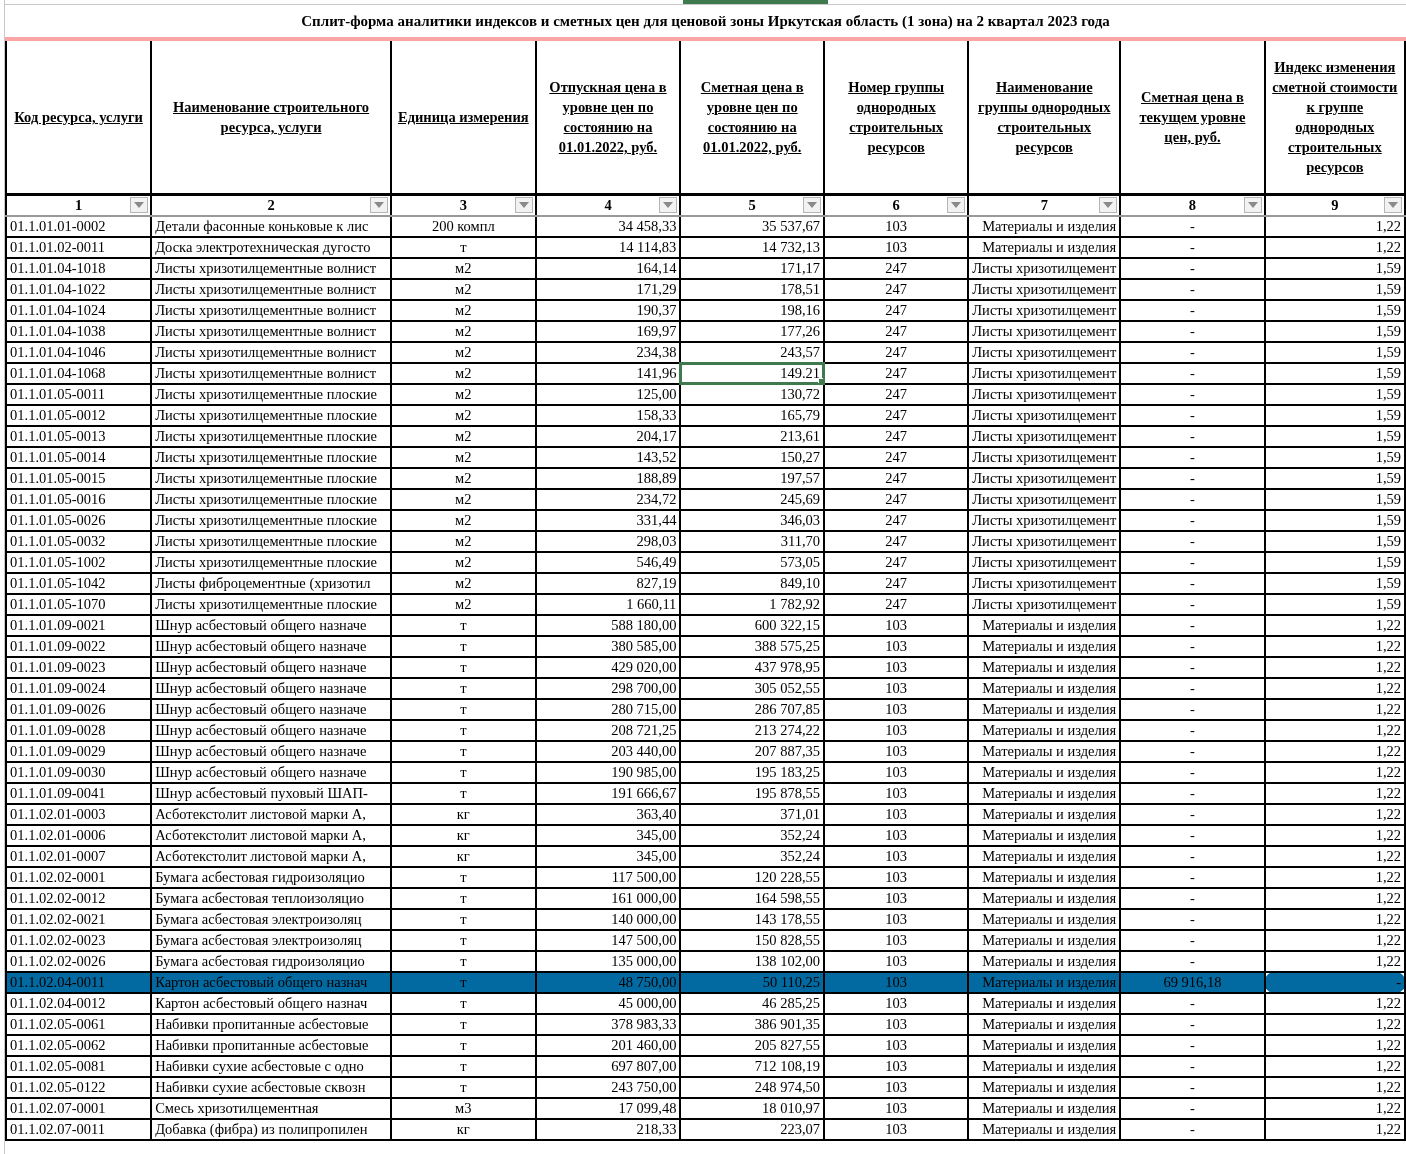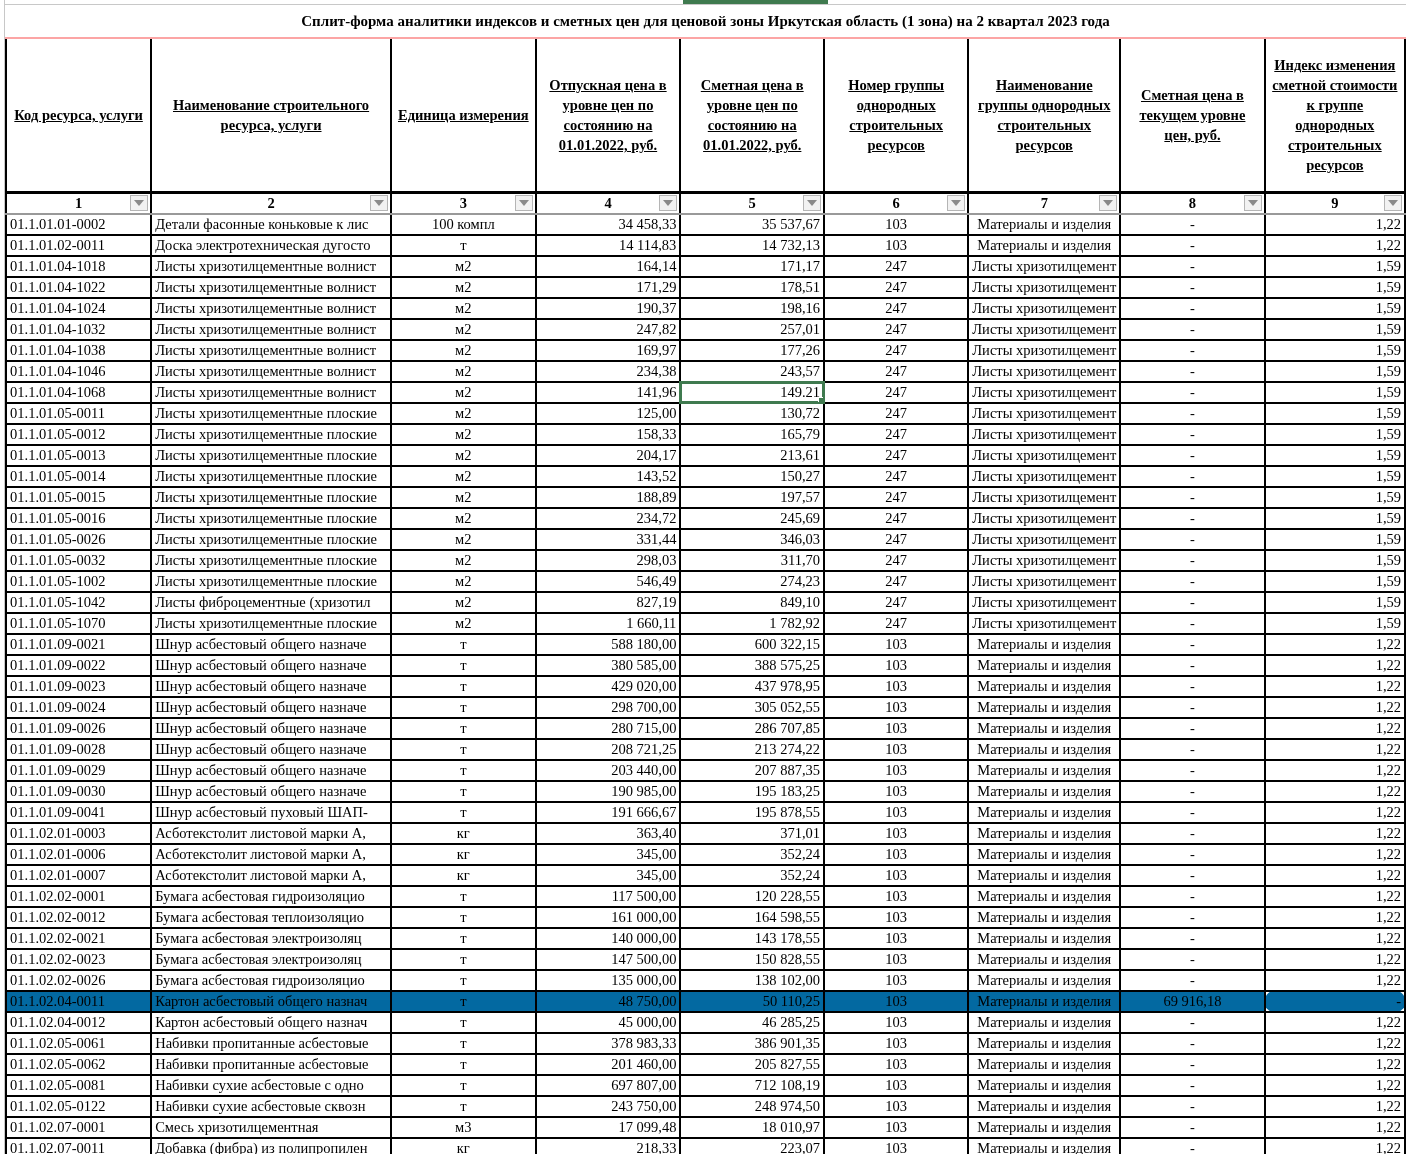--- a/index.html
+++ b/index.html
@@ -7,38 +7,38 @@
          font-family:"Liberation Serif", "DejaVu Serif", serif; color:#000; }
   .topstrip { position:absolute; left:0; top:0; width:1406px; height:4px; background:#fff;
               border-bottom:1px solid #c8c8c8; }
   .topstrip .sel { position:absolute; left:683px; width:145px; top:0; height:4px; background:#3f7a4f; }
   .leftgutter { position:absolute; left:0; top:0; width:4px; height:1154px; background:#fff;
                 border-right:1px solid #c8c8c8; }
   .sheet { position:absolute; left:5px; top:5px; }
   table { border-collapse:collapse; table-layout:fixed; }
   td, th { padding:0 3px; overflow:hidden; white-space:nowrap; font-size:14.5px; line-height:19px; }
   .title-cell { height:32px; text-align:center; font-weight:bold; font-size:15px;
-                border-bottom:2px solid #fca5a5; }
+                border-bottom:4px solid #fca5a5; }
   th.hdr { font-weight:bold; font-size:14.5px; line-height:20px; white-space:normal;
            text-align:center; vertical-align:middle; height:152px; border:2px solid #000;
            border-bottom:3px solid #000; padding:0 4px;text-decoration:underline; }
   .frow td { height:19px; border-left:2px solid #000; border-right:2px solid #000;
              border-bottom:2px solid #999; font-weight:bold; text-align:center; position:relative; }
   .fbtn { position:absolute; right:2px; top:1px; width:18px; height:16px; background:#f2f2f2;
           border:1px solid #b5b5b5; box-sizing:border-box; display:flex; align-items:center; justify-content:center; }
   .fbtn span { width:0; height:0; border-left:5px solid transparent; border-right:5px solid transparent;
                border-top:6px solid #8a8a8a; }
   .drow td { height:18px; border-left:2px solid #000; border-right:2px solid #000;
              border-bottom:2px solid #000; }
   .c-code { text-align:left; }
   .c-name { text-align:left; }
   .c-unit { text-align:center; }
   .c-num { text-align:right; }
   .c-grp { text-align:center; }
-  .c-gname { text-align:center; }
+  .c-gname { text-align:right; }
   .c-cur { text-align:center; }
   .c-idx { text-align:right;border-radius:9px; }
   .drow.hl td { background:#0369a1; }
   td.selected { outline:3px solid #3f7a4f; outline-offset:-2px; position:relative;margin-left:16px; }
   td.selected .handle { position:absolute; right:-4px; bottom:-4px; width:7px; height:7px; background:#3f7a4f; border:1px solid #fff; }
 </style>
 </head>
 <body>
 
 <div class="topstrip">
@@ -101,21 +101,21 @@
             </div></td>
           <td><span>9</span><div class="fbtn">
               <span></span>
             </div></td>
         </tr>
     </thead>
     <tbody id="body">
         <tr class="drow">
           <td class="c-code">01.1.01.01-0002</td>
           <td class="c-name">Детали фасонные коньковые к лис</td>
-          <td class="c-unit">100 компл</td>
+          <td class="c-unit">200 компл</td>
           <td class="c-num">34 458,33</td>
           <td class="c-num">35 537,67</td>
           <td class="c-grp">103</td>
           <td class="c-gname">Материалы и изделия</td>
           <td class="c-cur">-</td>
           <td class="c-idx">1,22</td>
         </tr>
         <tr class="drow">
           <td class="c-code">01.1.01.02-0011</td>
           <td class="c-name">Доска электротехническая дугосто</td>
@@ -154,31 +154,20 @@
           <td class="c-name">Листы хризотилцементные волнист</td>
           <td class="c-unit">м2</td>
           <td class="c-num">190,37</td>
           <td class="c-num">198,16</td>
           <td class="c-grp">247</td>
           <td class="c-gname">Листы хризотилцемент</td>
           <td class="c-cur">-</td>
           <td class="c-idx">1,59</td>
         </tr>
         <tr class="drow">
-          <td class="c-code">01.1.01.04-1032</td>
-          <td class="c-name">Листы хризотилцементные волнист</td>
-          <td class="c-unit">м2</td>
-          <td class="c-num">247,82</td>
-          <td class="c-num">257,01</td>
-          <td class="c-grp">247</td>
-          <td class="c-gname">Листы хризотилцемент</td>
-          <td class="c-cur">-</td>
-          <td class="c-idx">1,59</td>
-        </tr>
-        <tr class="drow">
           <td class="c-code">01.1.01.04-1038</td>
           <td class="c-name">Листы хризотилцементные волнист</td>
           <td class="c-unit">м2</td>
           <td class="c-num">169,97</td>
           <td class="c-num">177,26</td>
           <td class="c-grp">247</td>
           <td class="c-gname">Листы хризотилцемент</td>
           <td class="c-cur">-</td>
           <td class="c-idx">1,59</td>
         </tr>
@@ -290,21 +279,21 @@
           <td class="c-grp">247</td>
           <td class="c-gname">Листы хризотилцемент</td>
           <td class="c-cur">-</td>
           <td class="c-idx">1,59</td>
         </tr>
         <tr class="drow">
           <td class="c-code">01.1.01.05-1002</td>
           <td class="c-name">Листы хризотилцементные плоские</td>
           <td class="c-unit">м2</td>
           <td class="c-num">546,49</td>
-          <td class="c-num">274,23</td>
+          <td class="c-num">573,05</td>
           <td class="c-grp">247</td>
           <td class="c-gname">Листы хризотилцемент</td>
           <td class="c-cur">-</td>
           <td class="c-idx">1,59</td>
         </tr>
         <tr class="drow">
           <td class="c-code">01.1.01.05-1042</td>
           <td class="c-name">Листы фиброцементные (хризотил</td>
           <td class="c-unit">м2</td>
           <td class="c-num">827,19</td>

